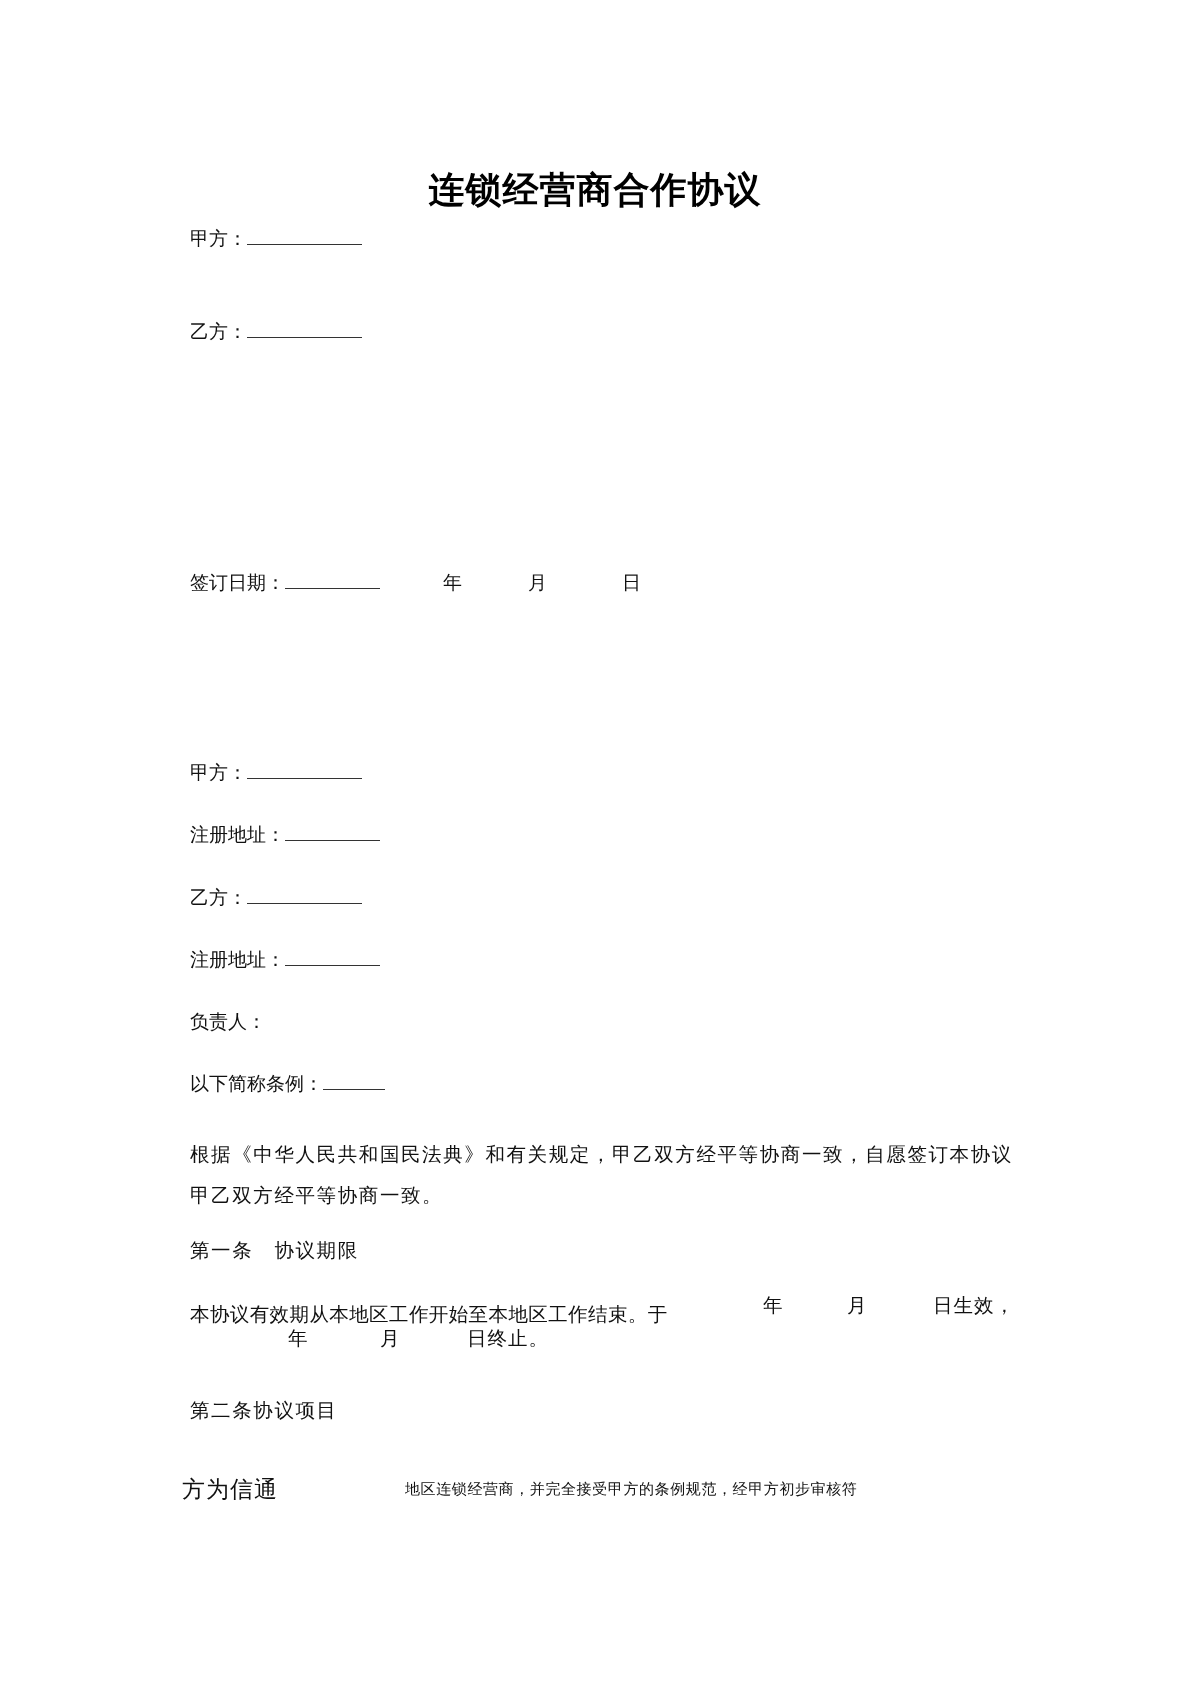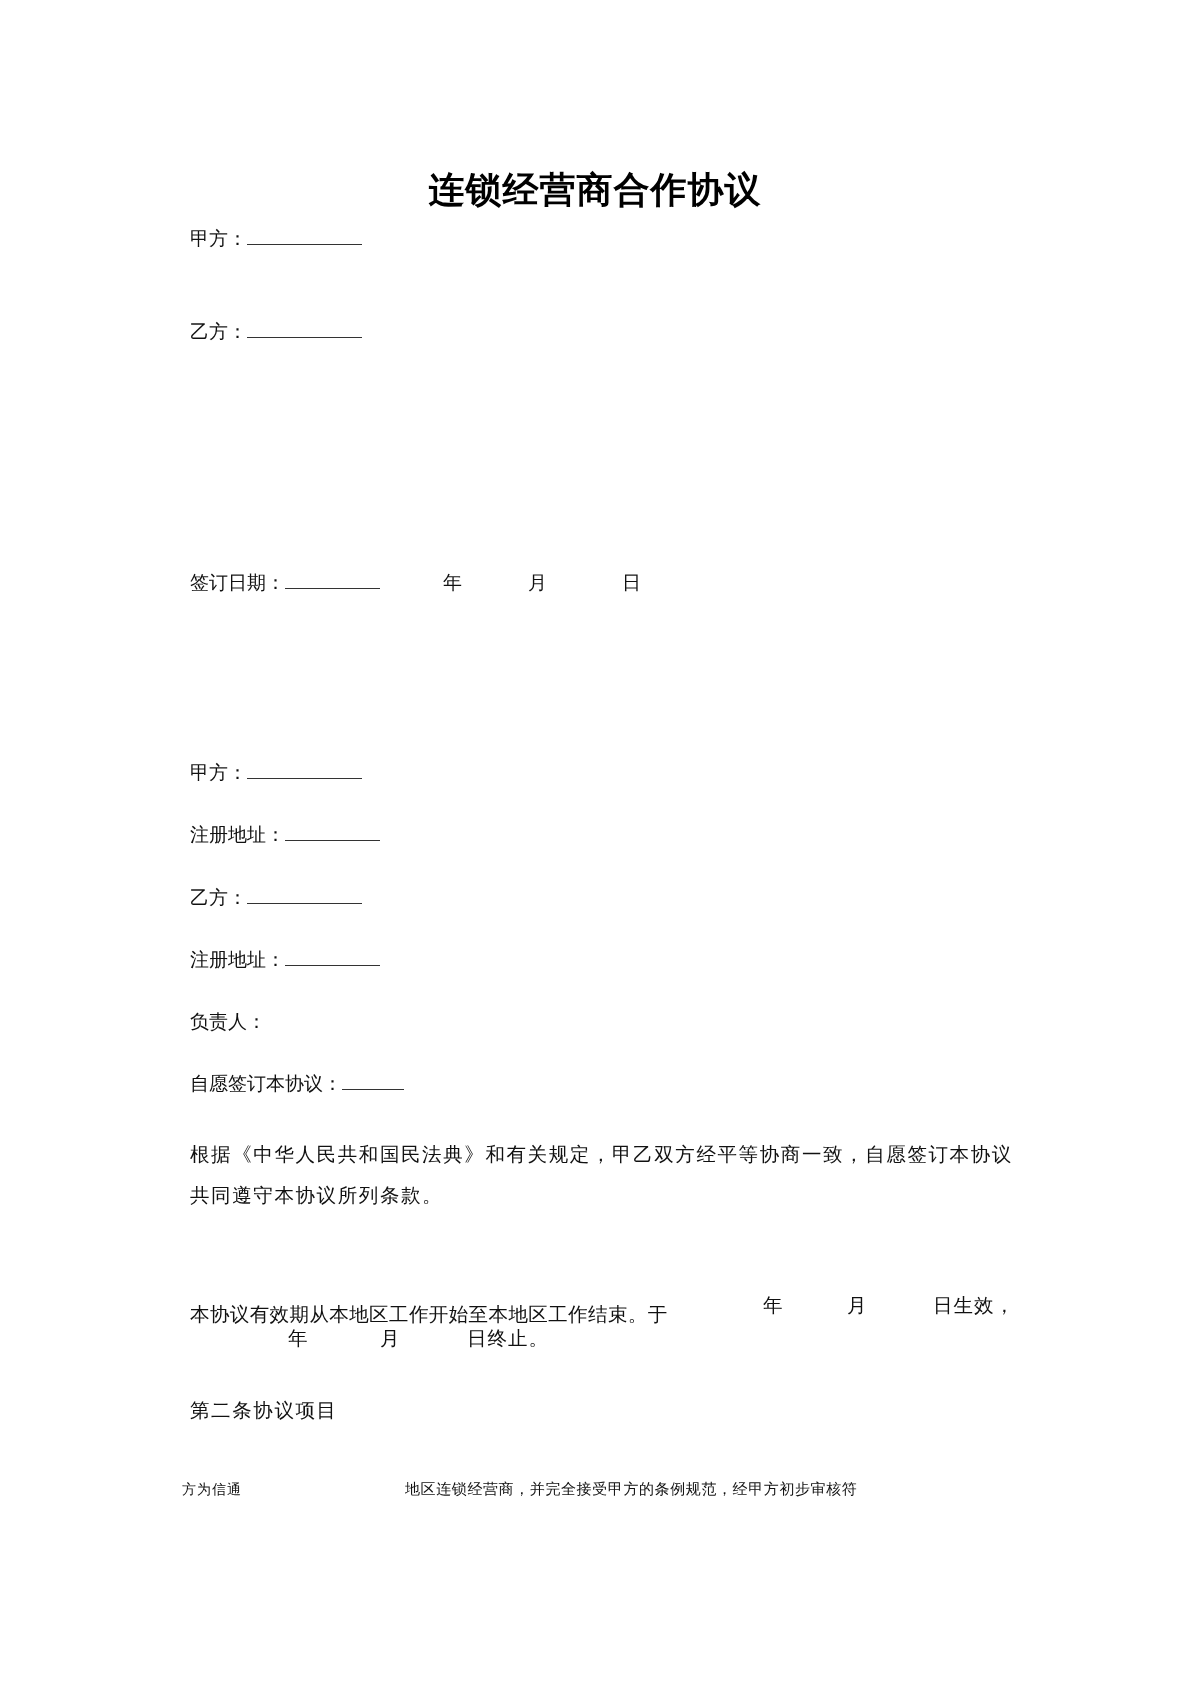--- a/index.html
+++ b/index.html
@@ -46,38 +46,41 @@
   <div class="line" style="top:885px;">
     <span>乙方：</span><span class="blank" style="width:115px;"></span>
   </div>
   <div class="line" style="top:947px;">
     <span>注册地址：</span><span class="blank" style="width:95px;"></span>
   </div>
   <div class="line" style="top:1009px;">
     <span>负责人：</span>
   </div>
   <div class="line" style="top:1071px;">
-    <span>自愿签订本协议：</span><span class="blank" style="width:62px;"></span>
+    <span>以下简称条例：</span><span class="blank" style="width:62px;"></span>
   </div>
 
   <div class="para" style="top:1130px;">
     <p>根据《中华人民共和国民法典》和有关规定，甲乙双方经平等协商一致，自愿签订本协议</p>
-    <p>共同遵守本协议所列条款。</p>
+    <p>甲乙双方经平等协商一致。</p>
   </div>
 
+  <div class="para" style="top:1226px;">
+    <p>第一条　协议期限</p>
+  </div>
   <div class="para" style="top:1290px; letter-spacing:0.4px;">
     <p>本协议有效期从本地区工作开始至本地区工作结束。于</p>
   </div>
   <span class="abs" style="left:763px; top:1294px; font-size:19.5px;">年</span>
   <span class="abs" style="left:847px; top:1294px; font-size:19.5px;">月</span>
   <span class="abs" style="left:933px; top:1294px; font-size:19.5px; letter-spacing:1px;">日生效，</span>
   <span class="abs" style="left:288px; top:1327px; font-size:19.5px;">年</span>
   <span class="abs" style="left:380px; top:1327px; font-size:19.5px;">月</span>
   <span class="abs" style="left:467px; top:1327px; font-size:19.5px; letter-spacing:1px;">日终止。</span>
 
   <div class="para" style="top:1386px;">
     <p>第二条协议项目</p>
   </div>
-  <span class="abs" style="left:182px; top:1477px; font-size:14px; letter-spacing:1px;">方为信通</span>
+  <span class="abs" style="left:182px; top:1477px; font-size:23px; letter-spacing:1px;">方为信通</span>
   <span class="abs" style="left:313px; top:1484px; width:90px;"></span>
   <span class="abs" style="left:405px; top:1477px; font-size:15px; letter-spacing:0.6px;">地区连锁经营商，并完全接受甲方的条例规范，经甲方初步审核符</span>
 
 </div>
 
 </body></html>

